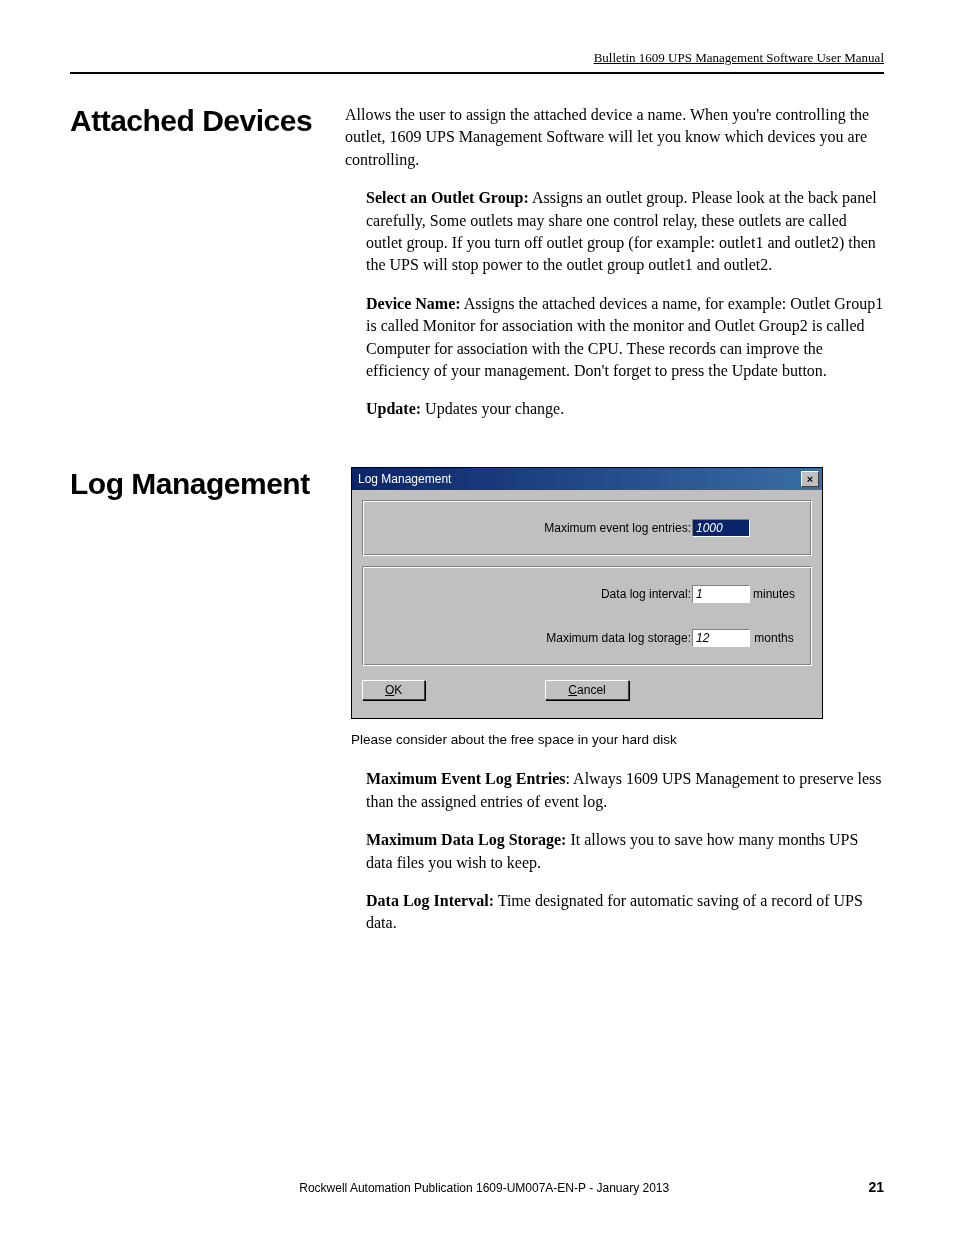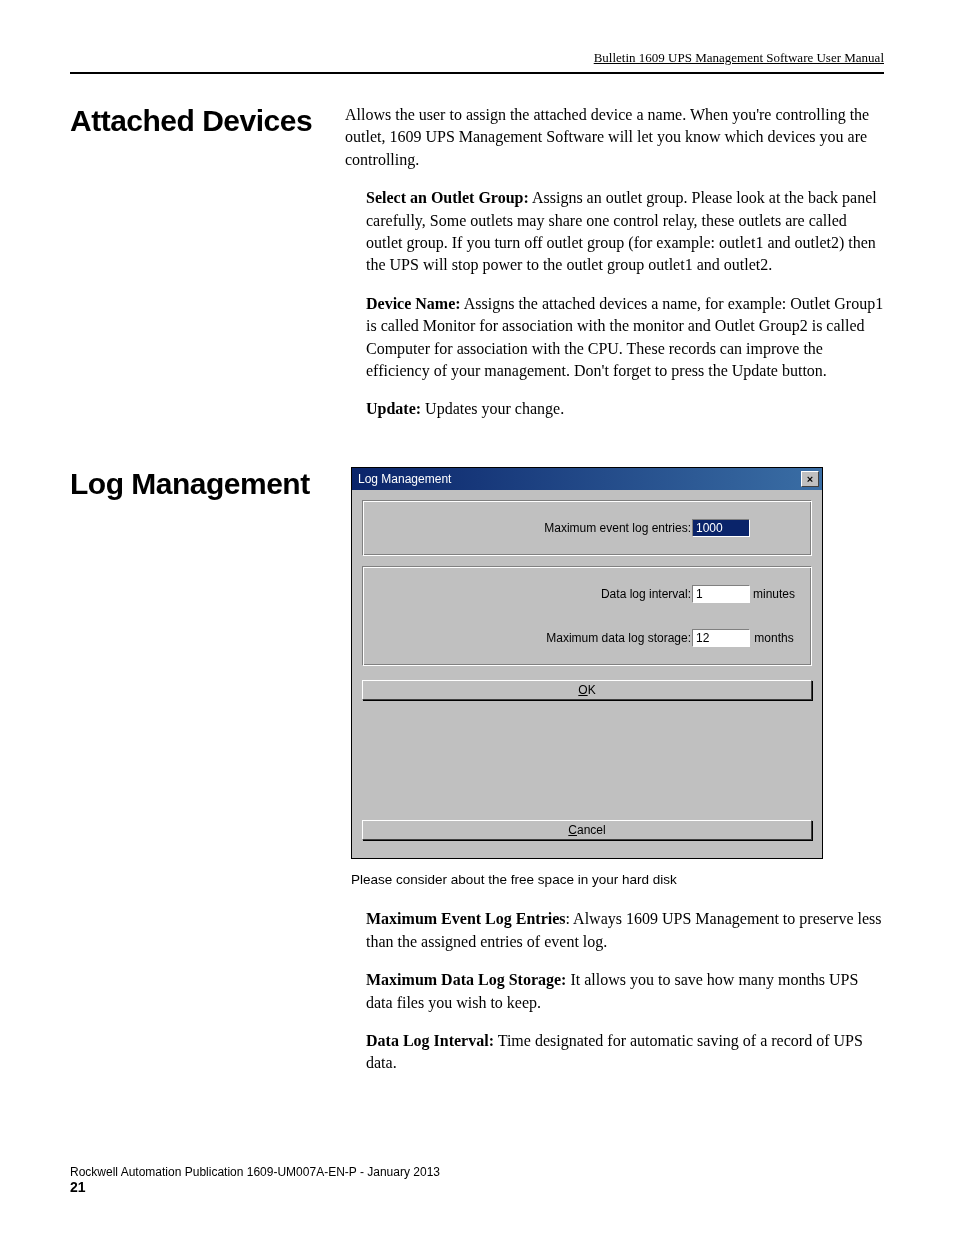--- a/index.html
+++ b/index.html
@@ -100,28 +100,28 @@
   .field-input {
     width: 58px;
     font-family: Tahoma, Arial, sans-serif;
     font-size: 12px;
     border: 1px solid #808080;
     border-right-color: #fff;
     border-bottom-color: #fff;
     padding: 1px 3px;
     background: #fff;
     box-sizing: border-box;
+    font-style: italic;
   }
   .field-input.selected { background: #0a246a; color: #fff; }
   .unit { width: 46px; text-align: center; }
   .btn-row {
     display: flex;
     gap: 120px;
     padding: 4px 0 8px 0;
-    flex-direction: column;
   }
   .win-btn {
     font-family: Tahoma, Arial, sans-serif;
     font-size: 12px;
     padding: 2px 22px;
     background: #c0c0c0;
     border: 1px solid #fff;
     border-right-color: #404040;
     border-bottom-color: #404040;
     box-shadow: 1px 1px 0 #000;
@@ -130,21 +130,20 @@
 
   .footer {
     position: absolute;
     bottom: 40px;
     left: 70px; right: 70px;
     display: flex;
     justify-content: space-between;
     align-items: baseline;
     font-family: Arial, sans-serif;
     font-size: 12px;
-    flex-direction: column;
   }
   .footer .pn { font-weight: bold; font-size: 14px; }
   .footer .spacer { width: 30px; }
 </style>
 </head>
 <body>
 
 <div class="page">
   <div class="header-line">Bulletin 1609 UPS Management Software User Manual</div>
 

